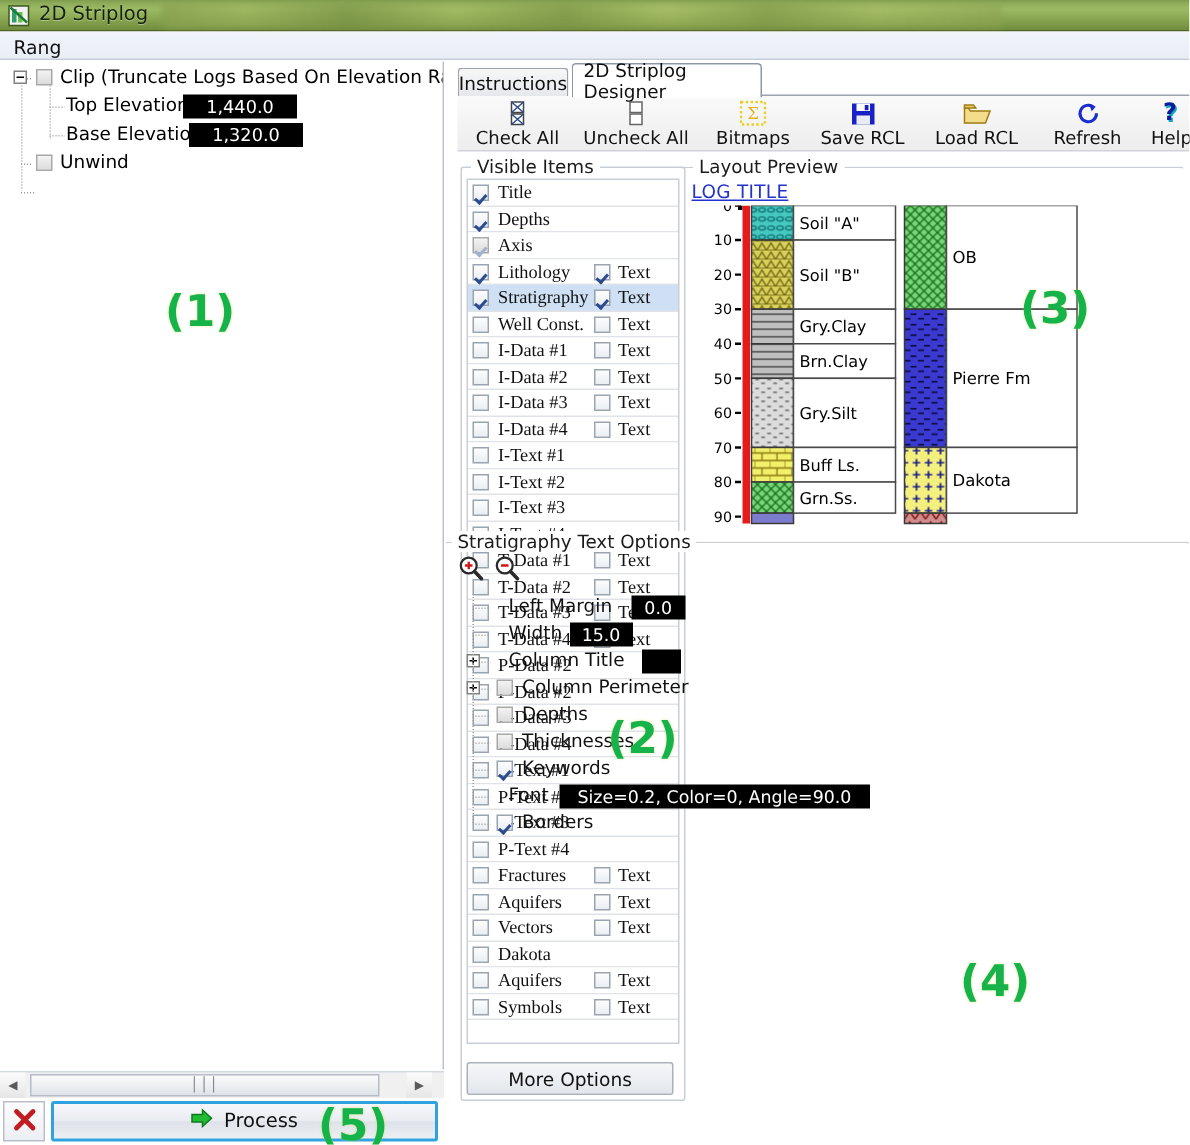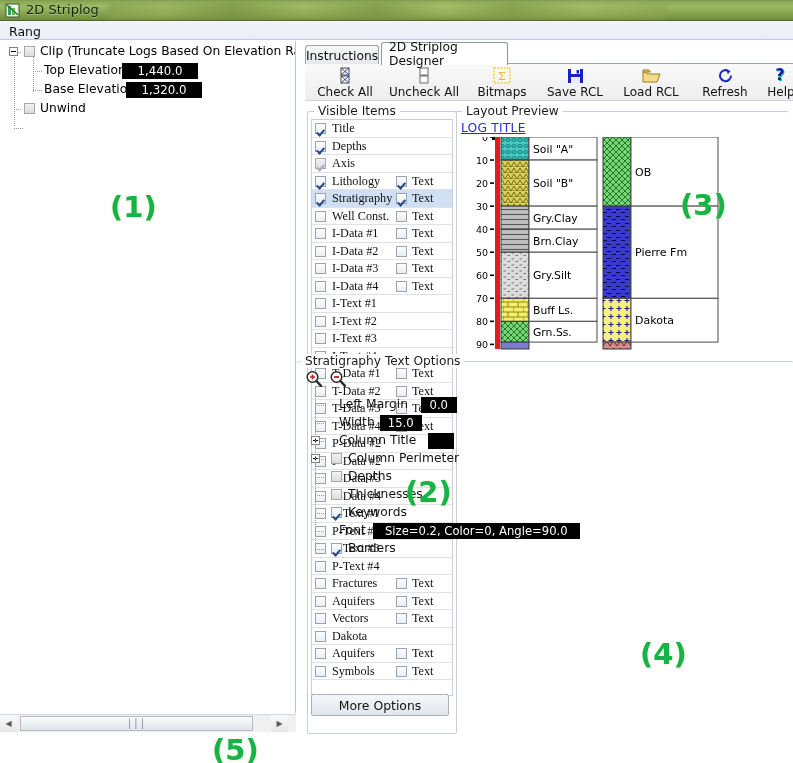--- a/index.html
+++ b/index.html
@@ -213,21 +213,21 @@
   .vrow.sel { background: #cfe0f4; }
   .vrow .lbl {
     position: absolute; left: 20px; top: 1px; font-size: 12.2px; color: #111;
     white-space: nowrap;
   }
   .vrow .cb1 { position: absolute; left: 3px; top: 3px; }
   .vrow .cb2 { position: absolute; left: 84px; top: 3px; }
   .vrow .lbl2 { position: absolute; left: 100px; top: 1px; font-size: 12.2px; color: #111; }
 
   .more-btn {
-    position: absolute; left: 4px; bottom: 18px; width: 138px; height: 22px;
+    position: absolute; left: 4px; bottom: 4px; width: 138px; height: 22px;
     background: linear-gradient(to bottom,#f6f7f9,#e2e6ec);
     border: 1px solid #a9b1bc; border-radius: 2px;
     display: flex; align-items: center; justify-content: center;
     font-size: 12.4px; color: #111;
   }
 
   
   .previewbox {
     position: absolute; left: 4px; top: 15px; right: 4px; bottom: 3px;
     background: #fff; overflow: hidden;
@@ -314,20 +314,37 @@
   </div>
 
   <div class="hscroll">
     <div class="arr l">◀</div>
     <div class="thumb">
       <span class="grip">│││</span>
     </div>
     <div class="arr r">▶</div>
   </div>
 
+  <div class="bottombar">
+    <div class="cancel-btn">
+      <span>
+        <svg width="17" height="17" viewBox="0 0 17 17">
+          <path d="M3 3 L14 14 M14 3 L3 14" stroke="#c01c22" stroke-width="3.2" stroke-linecap="round"></path>
+        </svg>
+      </span>
+    </div>
+    <div class="process-btn">
+      <span class="arrow-green">
+        <svg width="15" height="13" viewBox="0 0 15 13">
+          <path d="M1 4 L8 4 L8 1 L14 6.5 L8 12 L8 9 L1 9 Z" fill="#22bb33" stroke="#0d7a20" stroke-width="1"></path>
+        </svg>
+      </span>
+      <span>Process</span>
+    </div>
+  </div>
 
   <div class="rightpane">
 
     <div class="tabstrip">
       <div class="tab" style="left:0; width:74px;">
         <span>Instructions</span>
       </div>
       <div class="tab active" style="left:76px; width:127px;">
         <span>2D Striplog Designer</span>
       </div>

